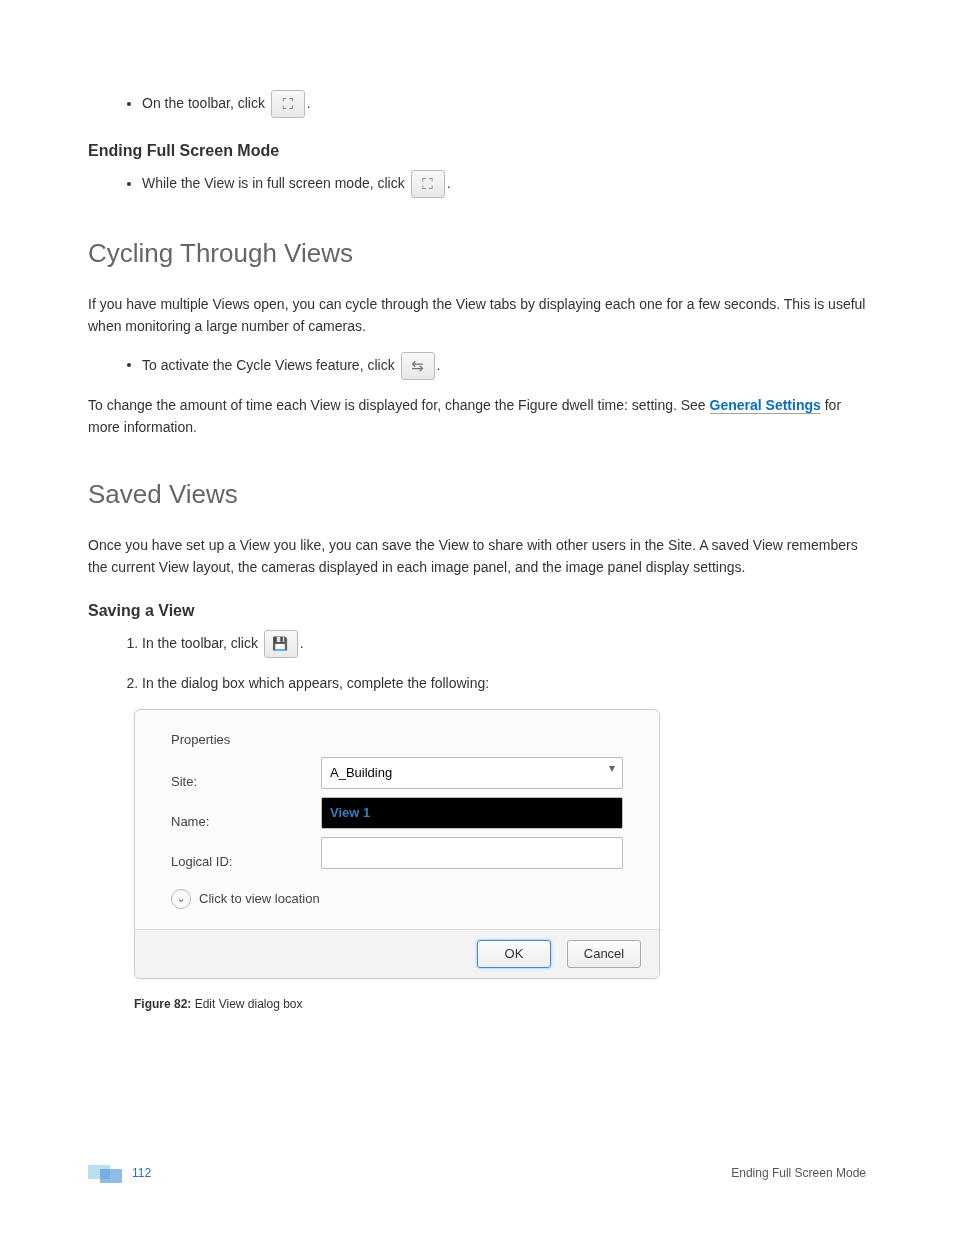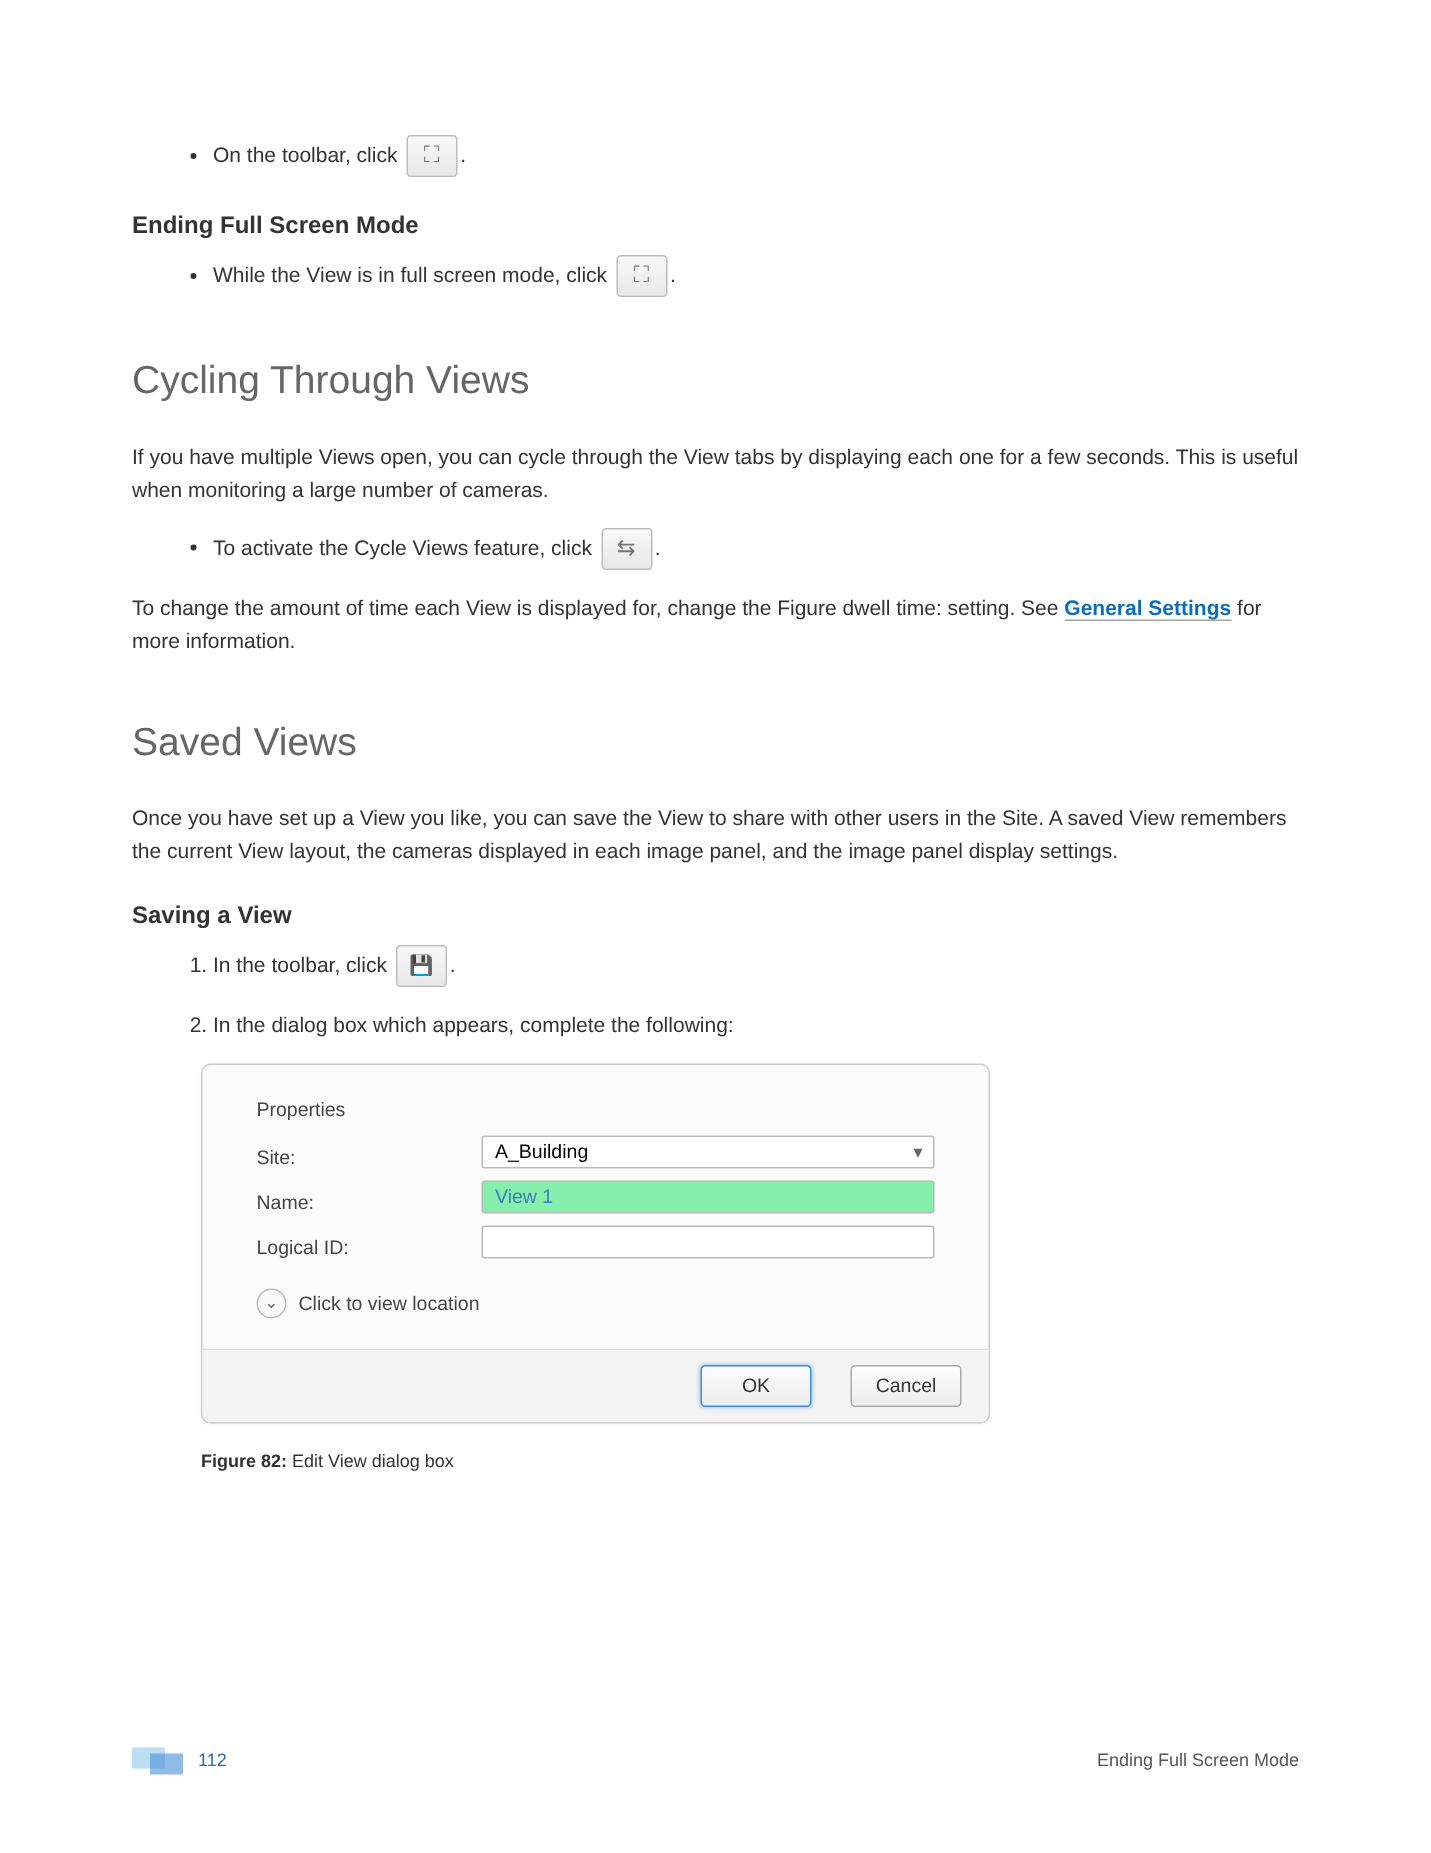--- a/index.html
+++ b/index.html
@@ -14,29 +14,29 @@
   a.link{color:#0a6ebd;text-decoration:none;border-bottom:1px solid #a3a3a3;font-weight:bold;}
   .iconbtn{display:inline-block;vertical-align:middle;width:32px;height:26px;border:1px solid #bbb;border-radius:3px;background:linear-gradient(#f8f8f8,#e8e8e8);position:relative;margin:0 2px;}
   .iconbtn .glyph{position:absolute;inset:0;display:flex;align-items:center;justify-content:center;font-size:15px;color:#777;}
   .dialog{width:524px;margin-left:46px;margin-top:14px;border:1px solid #ccc;border-radius:6px;background:#fbfbfb;box-shadow:0 1px 3px rgba(0,0,0,0.05);}
   .dlg-title{height:34px;background:linear-gradient(#f3f3f3,#e7e7e7);border-bottom:1px solid #ddd;border-radius:6px 6px 0 0;display:flex;align-items:center;padding:0 14px;font-size:14px;color:#444;font-weight:bold;}
   .dlg-title .x{margin-left:auto;font-weight:normal;color:#666;font-size:16px;}
   .dlg-body{padding:22px 36px 14px 36px;}
   .row{display:flex;align-items:flex-end;margin:8px 0;}
   .row .lab{width:150px;font-size:13px;color:#444;}
   .row .field{flex:1;}
-  .sel,.inp{width:100%;box-sizing:border-box;height:22px;border:1px solid #bbb;border-radius:2px;background:#fff;font-size:13px;padding:0 8px;}
+  .sel,.inp{width:100%;box-sizing:border-box;height:32px;border:1px solid #bbb;border-radius:2px;background:#fff;font-size:13px;padding:0 8px;}
   .sel{appearance:none;-webkit-appearance:none;background:#fff;position:relative;}
   .selwrap{position:relative;}
   .selwrap::after{content:"▾";position:absolute;right:8px;top:4px;font-size:12px;color:#666;pointer-events:none;}
-  .inp.highlight{color:#3a7dbc;background:#86efac;}
+  .inp.highlight{color:#3a7dbc;background:#000000;font-weight:bold;}
   .props{font-size:13px;color:#444;margin-bottom:10px;}
   .expand{font-size:13px;color:#444;margin:20px 0 6px 0;display:flex;align-items:center;gap:8px;}
   .expand .circ{width:18px;height:18px;border:1px solid #bbb;border-radius:50%;display:flex;align-items:center;justify-content:center;font-size:11px;color:#666;background:#fafafa;}
-  .dlg-foot{border-top:1px solid #ddd;background:#f3f3f3;padding:10px 18px;display:flex;justify-content:flex-end;gap:26px;border-radius:0 0 6px 6px;}
+  .dlg-foot{border-top:1px solid #ddd;background:#f3f3f3;padding:10px 18px;display:flex;justify-content:flex-end;gap:16px;border-radius:0 0 6px 6px;}
   .btn{min-width:74px;height:28px;border:1px solid #aaa;border-radius:3px;background:linear-gradient(#fdfdfd,#ececec);font-size:13px;color:#333;}
   .btn.primary{border-color:#3a8dde;box-shadow:0 0 3px rgba(58,141,222,0.6);}
   .caption{font-size:12px;margin:18px 0 0 46px;color:#333;}
   .caption b{font-weight:bold;}
   .footer{position:absolute;bottom:54px;left:88px;right:88px;display:flex;align-items:center;font-size:12px;}
   .footer .pg{color:#2a6fb5;}
   .footer .chap{margin-left:auto;color:#555;}
   .footer-glyph{display:inline-block;width:34px;height:16px;margin-right:10px;position:relative;}
   .footer-glyph::before{content:"";position:absolute;left:0;top:0;width:22px;height:14px;background:#8ecae6;opacity:.6;}
   .footer-glyph::after{content:"";position:absolute;left:12px;top:4px;width:22px;height:14px;background:#4a90d9;opacity:.6;}

